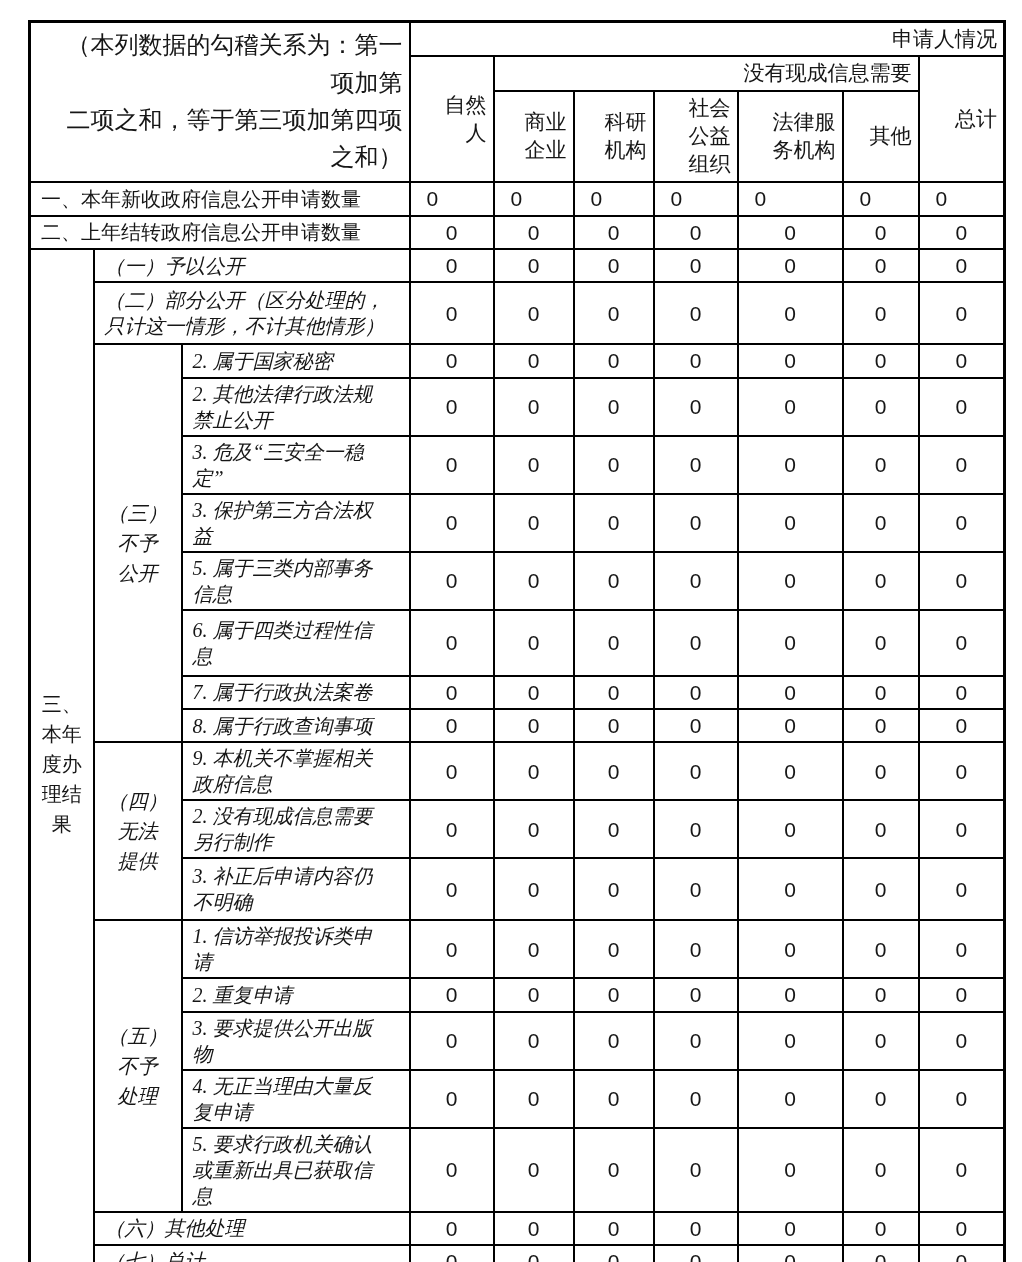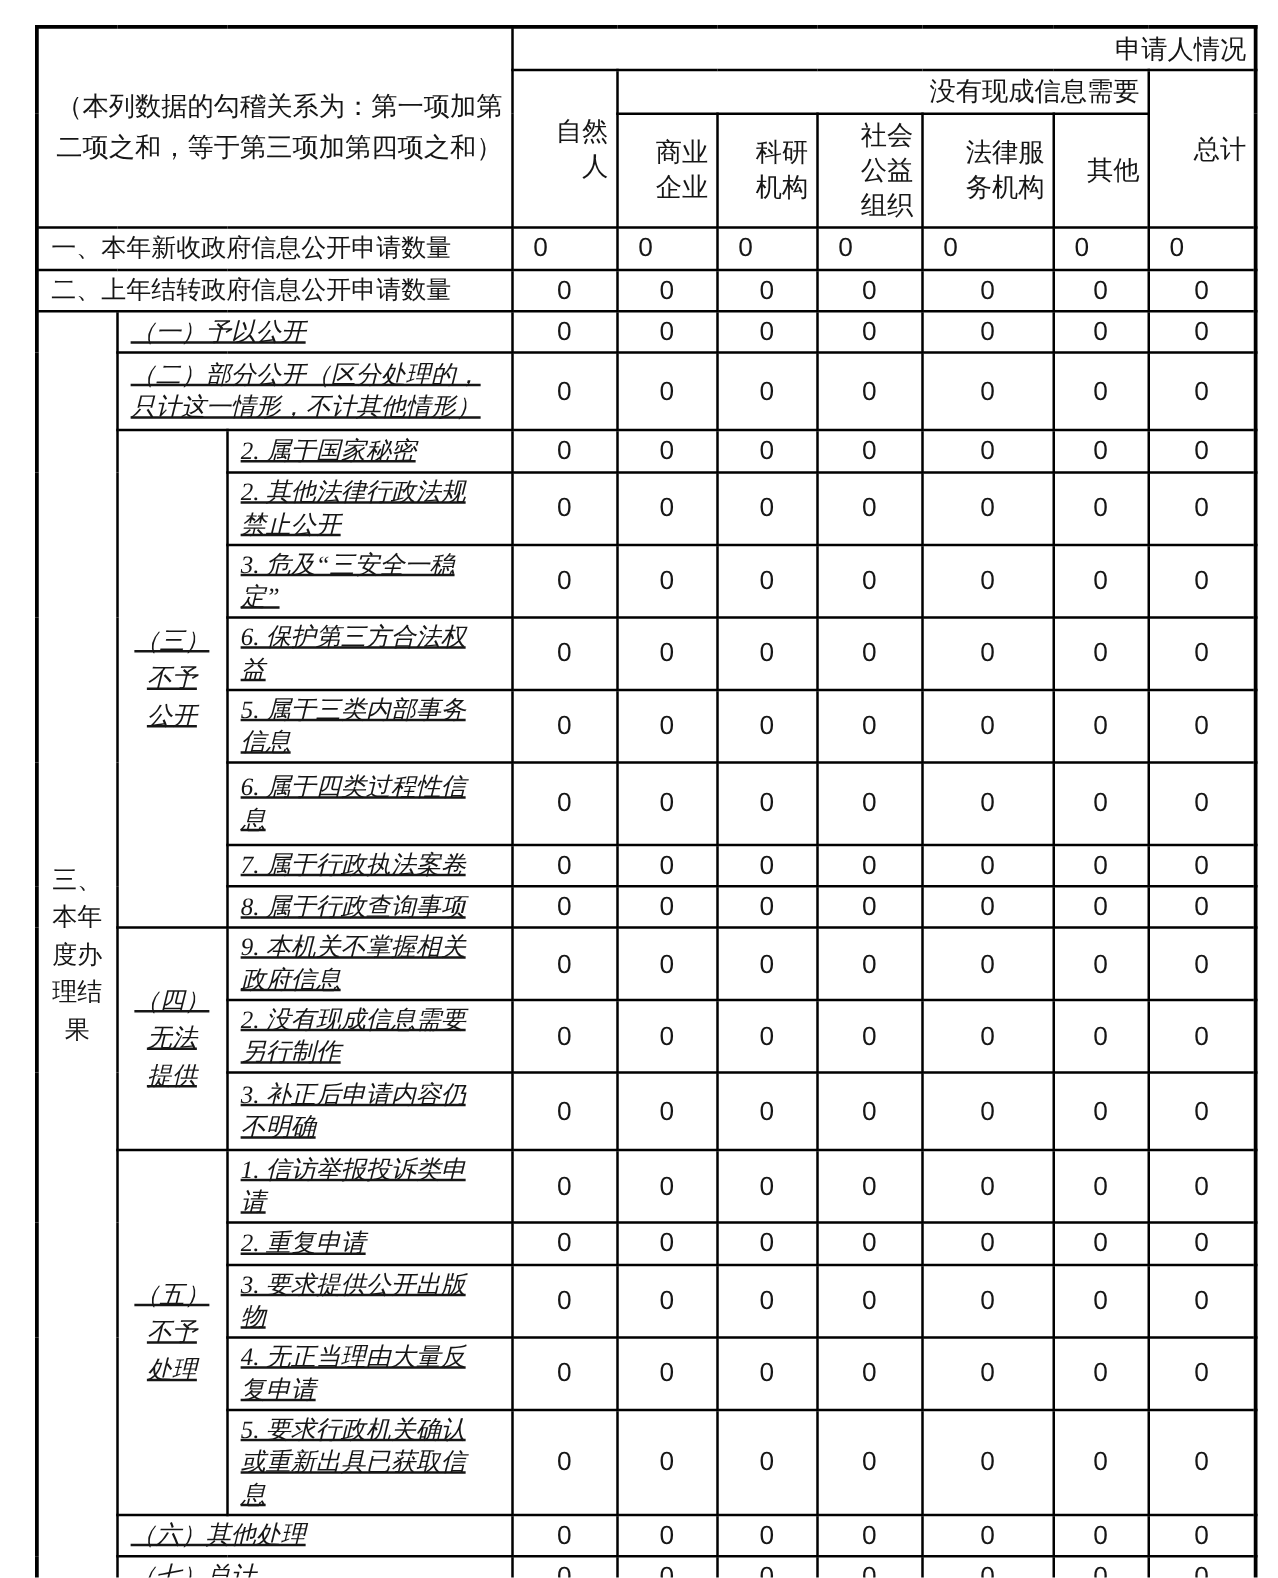--- a/index.html
+++ b/index.html
@@ -22,42 +22,42 @@
   td {
     border: 2px solid #000;
     padding: 2px 6px;
     font-size: 20px;
     line-height: 1.3;
     vertical-align: middle;
     overflow: hidden;
   }
   
   td.note {
-    font-size: 21px;
-    text-align: left;
+    font-size: 24px;
+    text-align: right;
     padding-left: 14px;
     white-space: pre-line;
     line-height: 1.55;
   }
   
   td.head {
     text-align: right;
     font-size: 21px;
     white-space: pre-line;
     line-height: 1.35;
   }
   
   td.lbl {
     text-align: left;
     padding-left: 10px;
     white-space: pre-line;
   }
   .sun { font-style: normal; }
   
-  .kai { font-style: italic; text-decoration: underline; }
+  .kai { font-style: italic; }
   
   td.sec {
     text-align: center;
     white-space: pre-line;
     padding-left: 2px;
     padding-right: 2px;
     line-height: 1.5;
   }
   
   td.v {
@@ -201,21 +201,21 @@
 定”</td>
     <td class="v">0</td>
         <td class="v">0</td>
         <td class="v">0</td>
         <td class="v">0</td>
         <td class="v">0</td>
         <td class="v">0</td>
         <td class="v">0</td>
   </tr>
   <tr class="hd">
-    <td class="lbl kai">6. 保护第三方合法权
+    <td class="lbl kai">3. 保护第三方合法权
 益</td>
     <td class="v">0</td>
         <td class="v">0</td>
         <td class="v">0</td>
         <td class="v">0</td>
         <td class="v">0</td>
         <td class="v">0</td>
         <td class="v">0</td>
   </tr>
   <tr class="hd">

